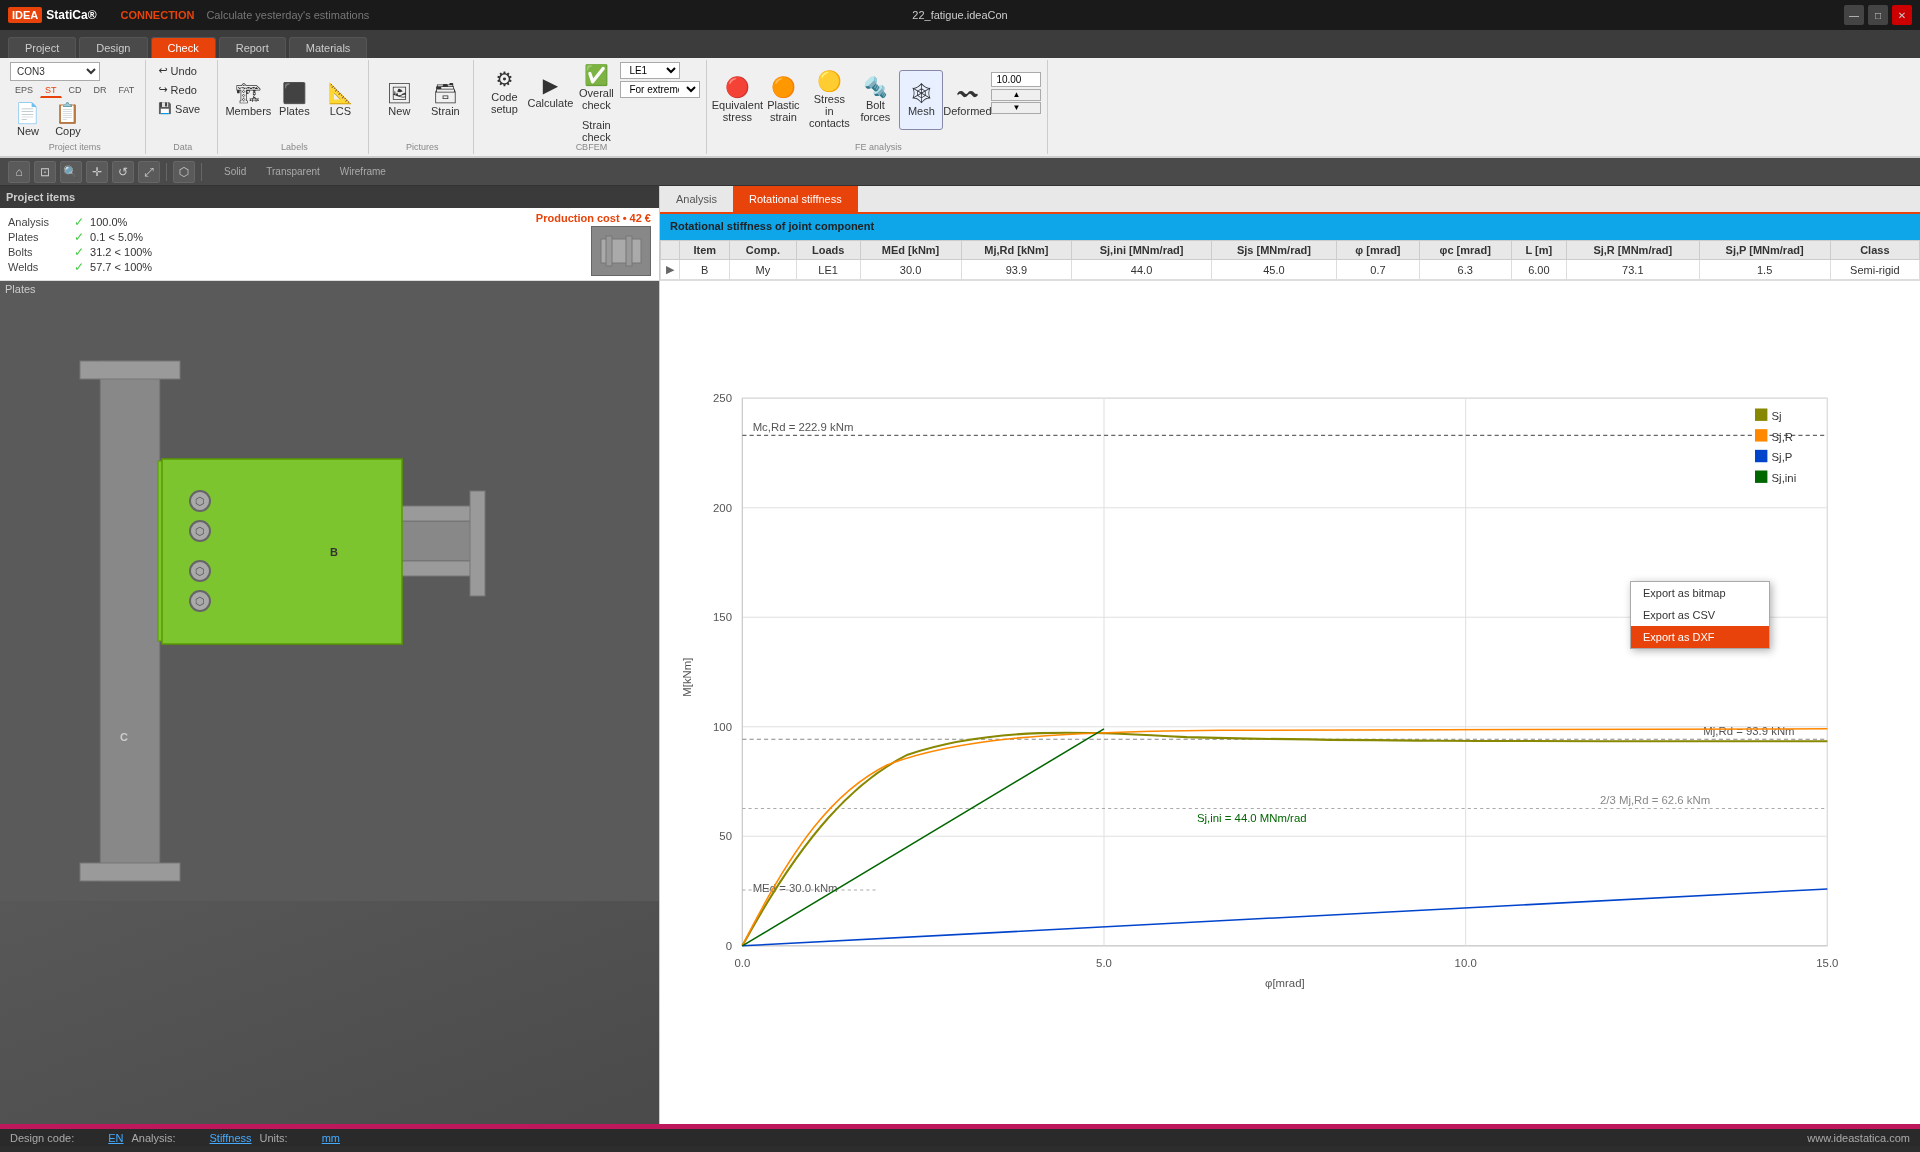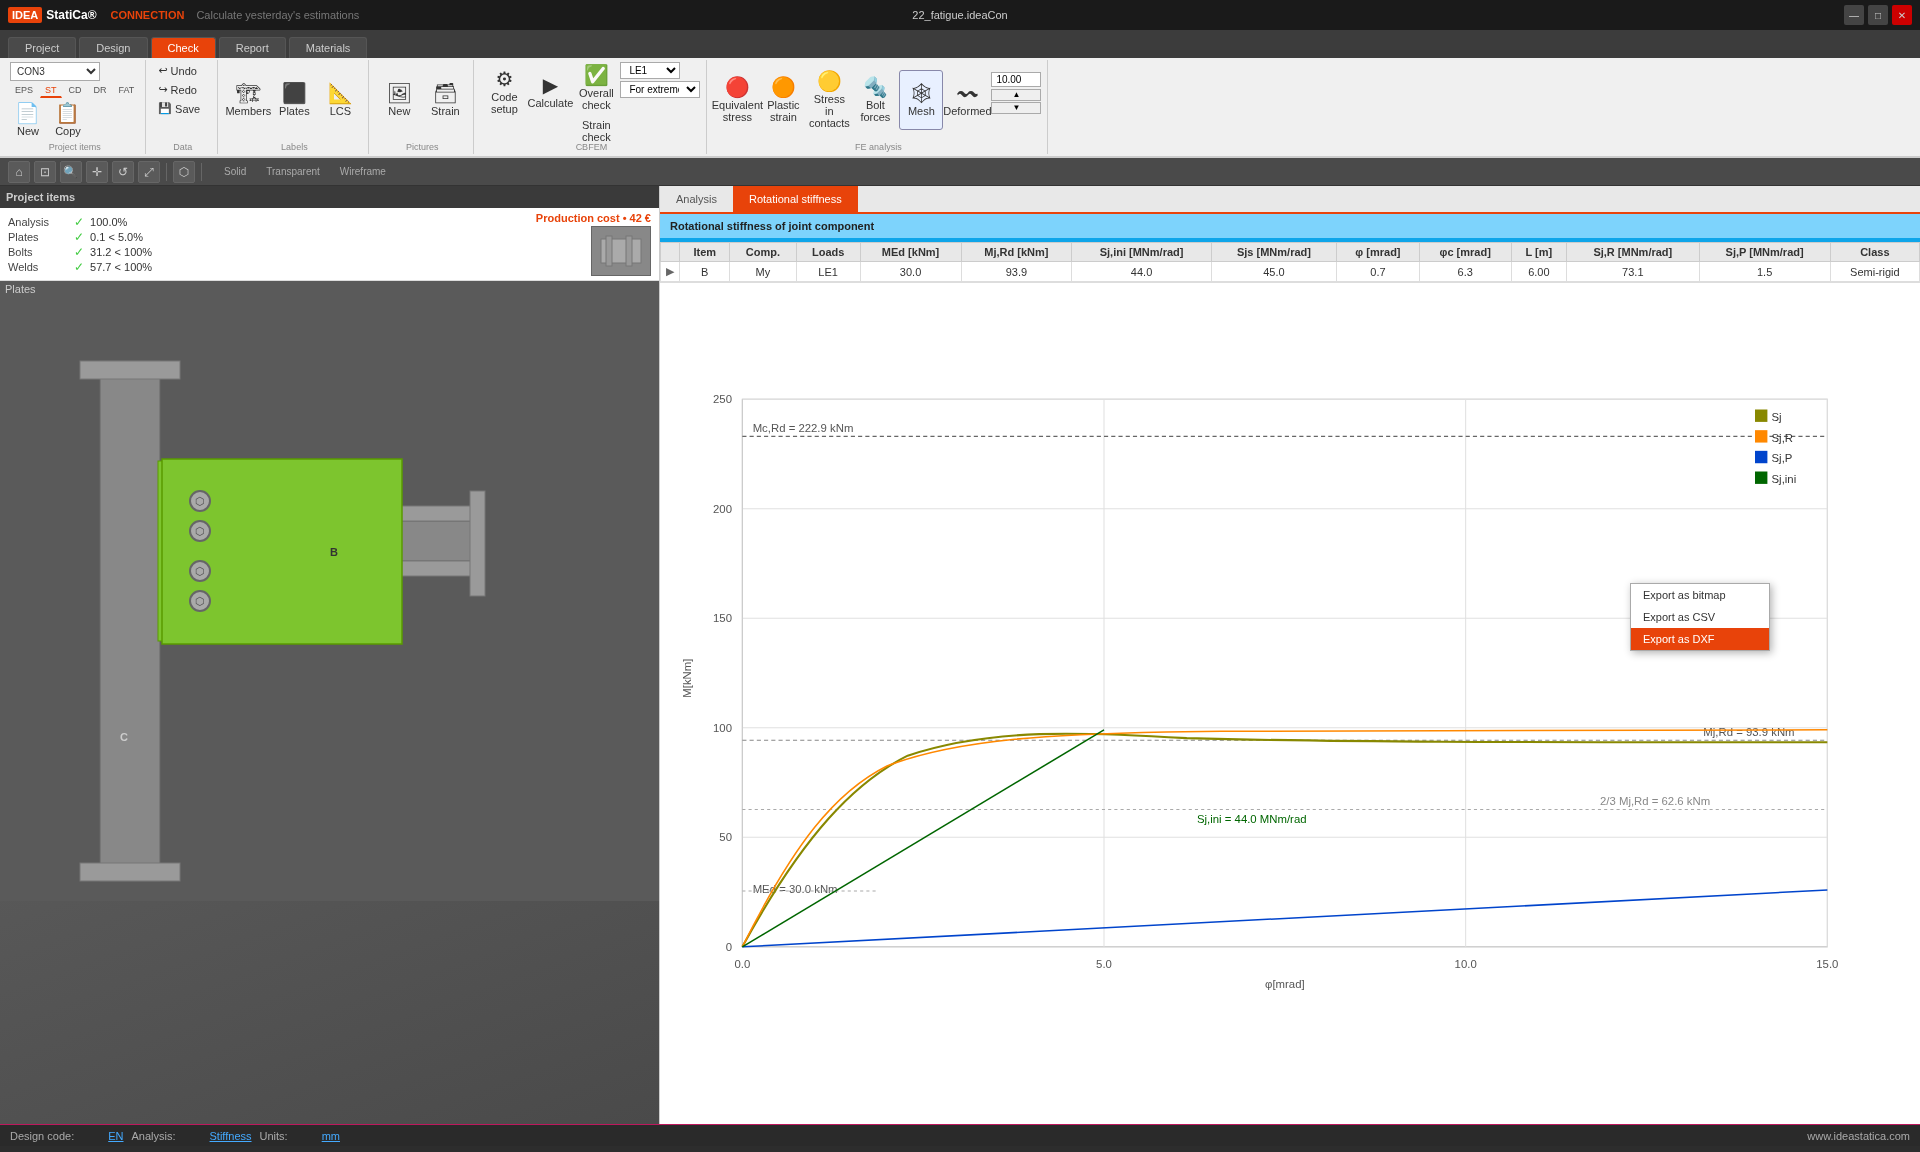--- a/index.html
+++ b/index.html
@@ -215,23 +215,23 @@
       padding: 4px 16px;
       cursor: pointer;
       font-size: 11px;
       color: #555;
       display: flex;
       align-items: center;
     }
     .analysis-tab.active { background: #e8430a; color: #fff; }
 
     #rotational-header {
-      background: #7dd3fc;
+      background: #0ea5e9;
       padding: 6px 10px;
-      border-bottom: 4px solid #0ea5e9;
+      border-bottom: 2px solid #0ea5e9;
       font-weight: bold;
       font-size: 11px;
       color: #222;
     }
 
     
     #stiffness-table {
       background: #fff;
       margin: 0;
       border-bottom: 1px solid #ddd;
@@ -294,21 +294,21 @@
     
     #statusbar {
       height: 22px;
       background: #2a2a2a;
       display: flex;
       align-items: center;
       padding: 0 10px;
       gap: 8px;
       color: #aaa;
       font-size: 10px;
-      border-top: 1px solid #be185d;
+      border-top: 5px solid #be185d;
     }
     .status-link { color: #4af; text-decoration: underline; cursor: pointer; margin-left: 26px; }
 
     
     .vp-bg {
       width: 100%;
       height: 100%;
       background: linear-gradient(160deg, #6a6a6a 0%, #4a4a4a 100%);
       position: relative;
     }
@@ -356,21 +356,21 @@
 </head>
 <body>
 
 <div id="titlebar">
   <div class="left">
     <div class="logo">
       <div class="logo-box">
         <span>IDEA</span>
       </div>
       <span style="color:#fff;font-weight:bold;font-size:12px;">StatiCa®</span>
-      <span style="color:#e8430a;font-size:11px;margin-left:10px;font-weight:bold;">CONNECTION</span>
+      <span style="color:#e8430a;font-size:11px;margin-left:20px;font-weight:bold;">CONNECTION</span>
     </div>
     <span style="color:#777;font-size:11px;margin-left:4px;">Calculate yesterday's estimations</span>
   </div>
   <div class="title-center">
     <span>22_fatigue.ideaCon</span>
   </div>
   <div class="win-controls">
     <button class="win-btn">—</button>
     <button class="win-btn">□</button>
     <button class="win-btn close">✕</button>

